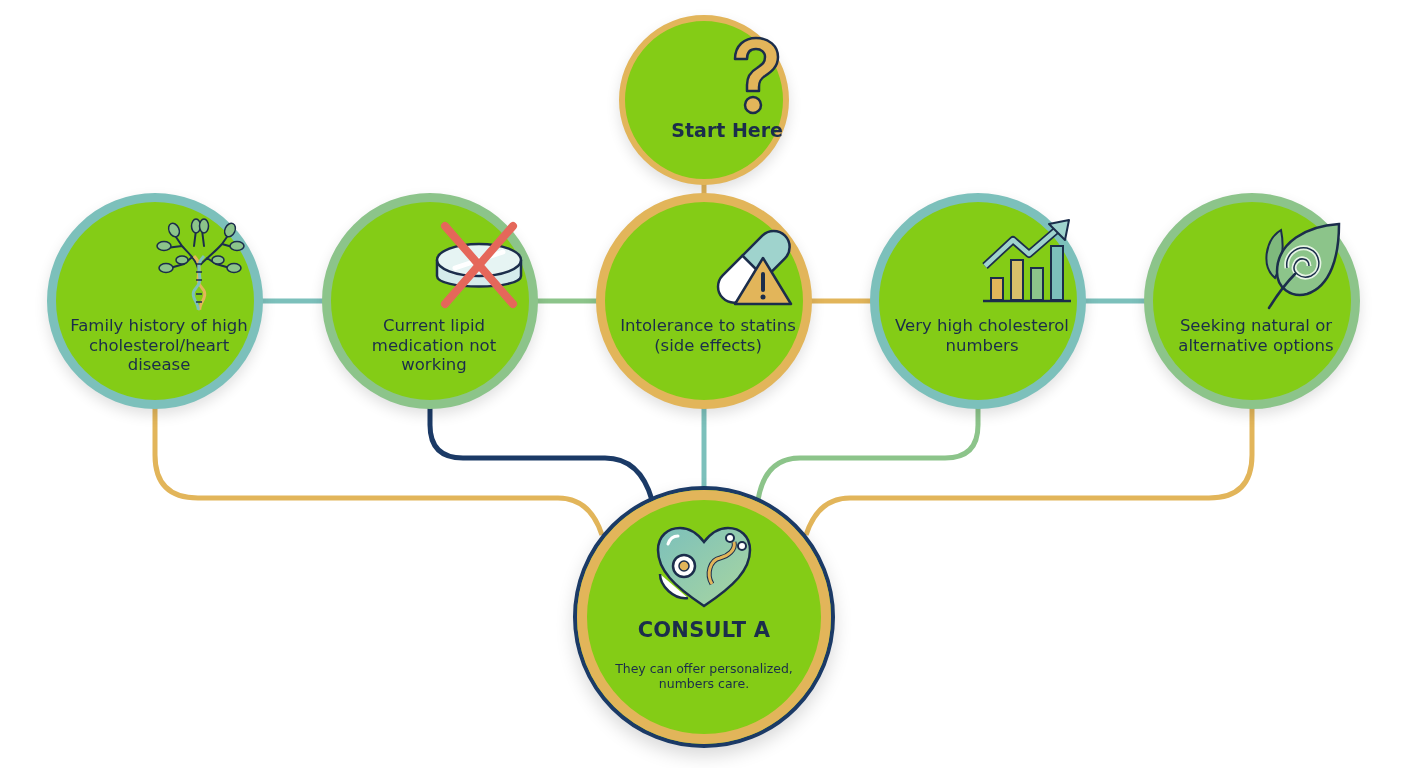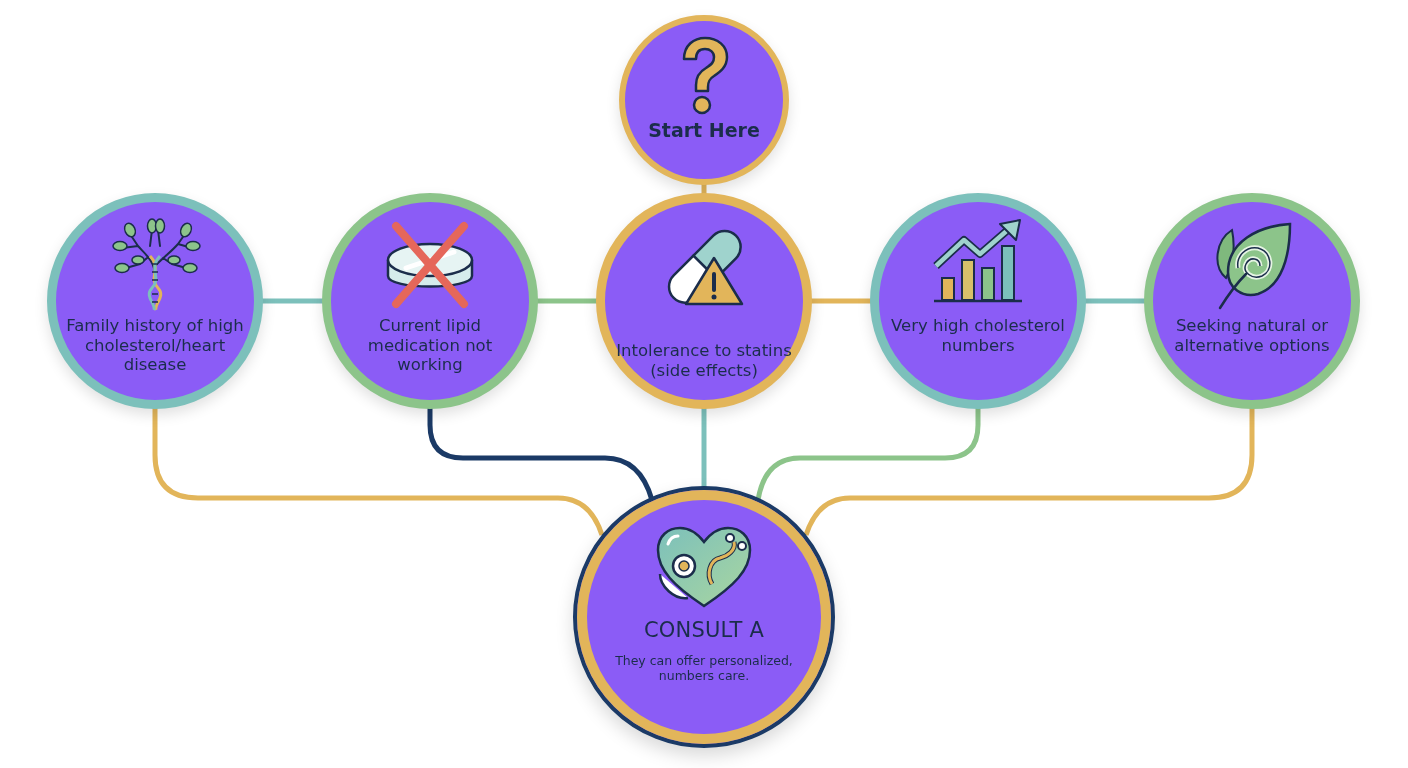--- a/index.html
+++ b/index.html
@@ -1,37 +1,37 @@
 <!DOCTYPE html>
 <html><head>
 <meta charset="utf-8">
 <style>
   html, body { margin: 0; padding: 0; background: #ffffff; }
   body { width: 1408px; height: 768px; position: relative; overflow: hidden; font-family: "DejaVu Sans", "Liberation Sans", sans-serif; color: #1b2d4b; }
   #stage { position: absolute; left: 0; top: 0; width: 1408px; height: 768px; }
   svg.connectors { position: absolute; left: 0; top: 0; }
-  .node { position: absolute; border-radius: 50%; background: #8b5cf6; box-sizing: border-box; box-shadow: 0 6px 14px rgba(0,0,0,0.12); display: flex; flex-direction: column; align-items: center; }
+  .node { position: absolute; border-radius: 50%; background: #84cc16; box-sizing: border-box; box-shadow: 0 6px 14px rgba(0,0,0,0.12); display: flex; flex-direction: column; align-items: flex-end; }
   .node .label { text-align: center; font-size: 16.5px; line-height: 19.5px; color: #1b2d4b; font-weight: 500; }
   .node .icon { display: block; }
   #start { left: 619px; top: 15px; width: 170px; height: 170px; border: 6px solid #e2b55a; }
   #start .icon { margin-top: 14px; }
   #start .label { font-size: 19px; font-weight: bold; margin-top: 2px; }
   .crit { top: 193px; width: 216px; height: 216px; border: 9px solid; }
   .crit .icon { margin-top: 14px; }
   .crit .label { margin-top: 4px; width: 190px; }
   #c1 { left: 47px; border-color: #7cc0bb; }
   #c2 { left: 322px; border-color: #8cc48a; }
-  #c3 { left: 596px; border-color: #e2b55a; gap: 25px; }
+  #c3 { left: 596px; border-color: #e2b55a; }
   #c4 { left: 870px; border-color: #7cc0bb; }
   #c5 { left: 1144px; border-color: #8cc48a; }
   #goal { left: 573px; top: 486px; width: 262px; height: 262px; border: 4px solid #1b3a66; box-shadow: 0 8px 18px rgba(0,0,0,0.15); }
   #goal .inner { position: absolute; left: 0; top: 0; right: 0; bottom: 0; border-radius: 50%; border: 10px solid #e2b55a; display: flex; flex-direction: column; align-items: center; }
   #goal .icon { margin-top: 24px; }
-  #goal .title { font-size: 21px; line-height: 25px; font-weight: normal; text-align: center; color: #1b2d4b; margin-top: 8px; letter-spacing: 0.2px; }
-  #goal .sub { font-size: 12.5px; line-height: 15px; text-align: center; color: #1b2d4b; margin-top: 10px; }
+  #goal .title { font-size: 21px; line-height: 25px; font-weight: bold; text-align: center; color: #1b2d4b; margin-top: 8px; letter-spacing: 0.2px; }
+  #goal .sub { font-size: 12.5px; line-height: 15px; text-align: center; color: #1b2d4b; margin-top: 18px; }
 </style>
 </head>
 <body>
 
 <div id="stage">
 
   <svg class="connectors" width="1408" height="768">
 
     <line x1="704" y1="184" x2="704" y2="196" stroke="#e2b55a" stroke-width="5"></line>
 

